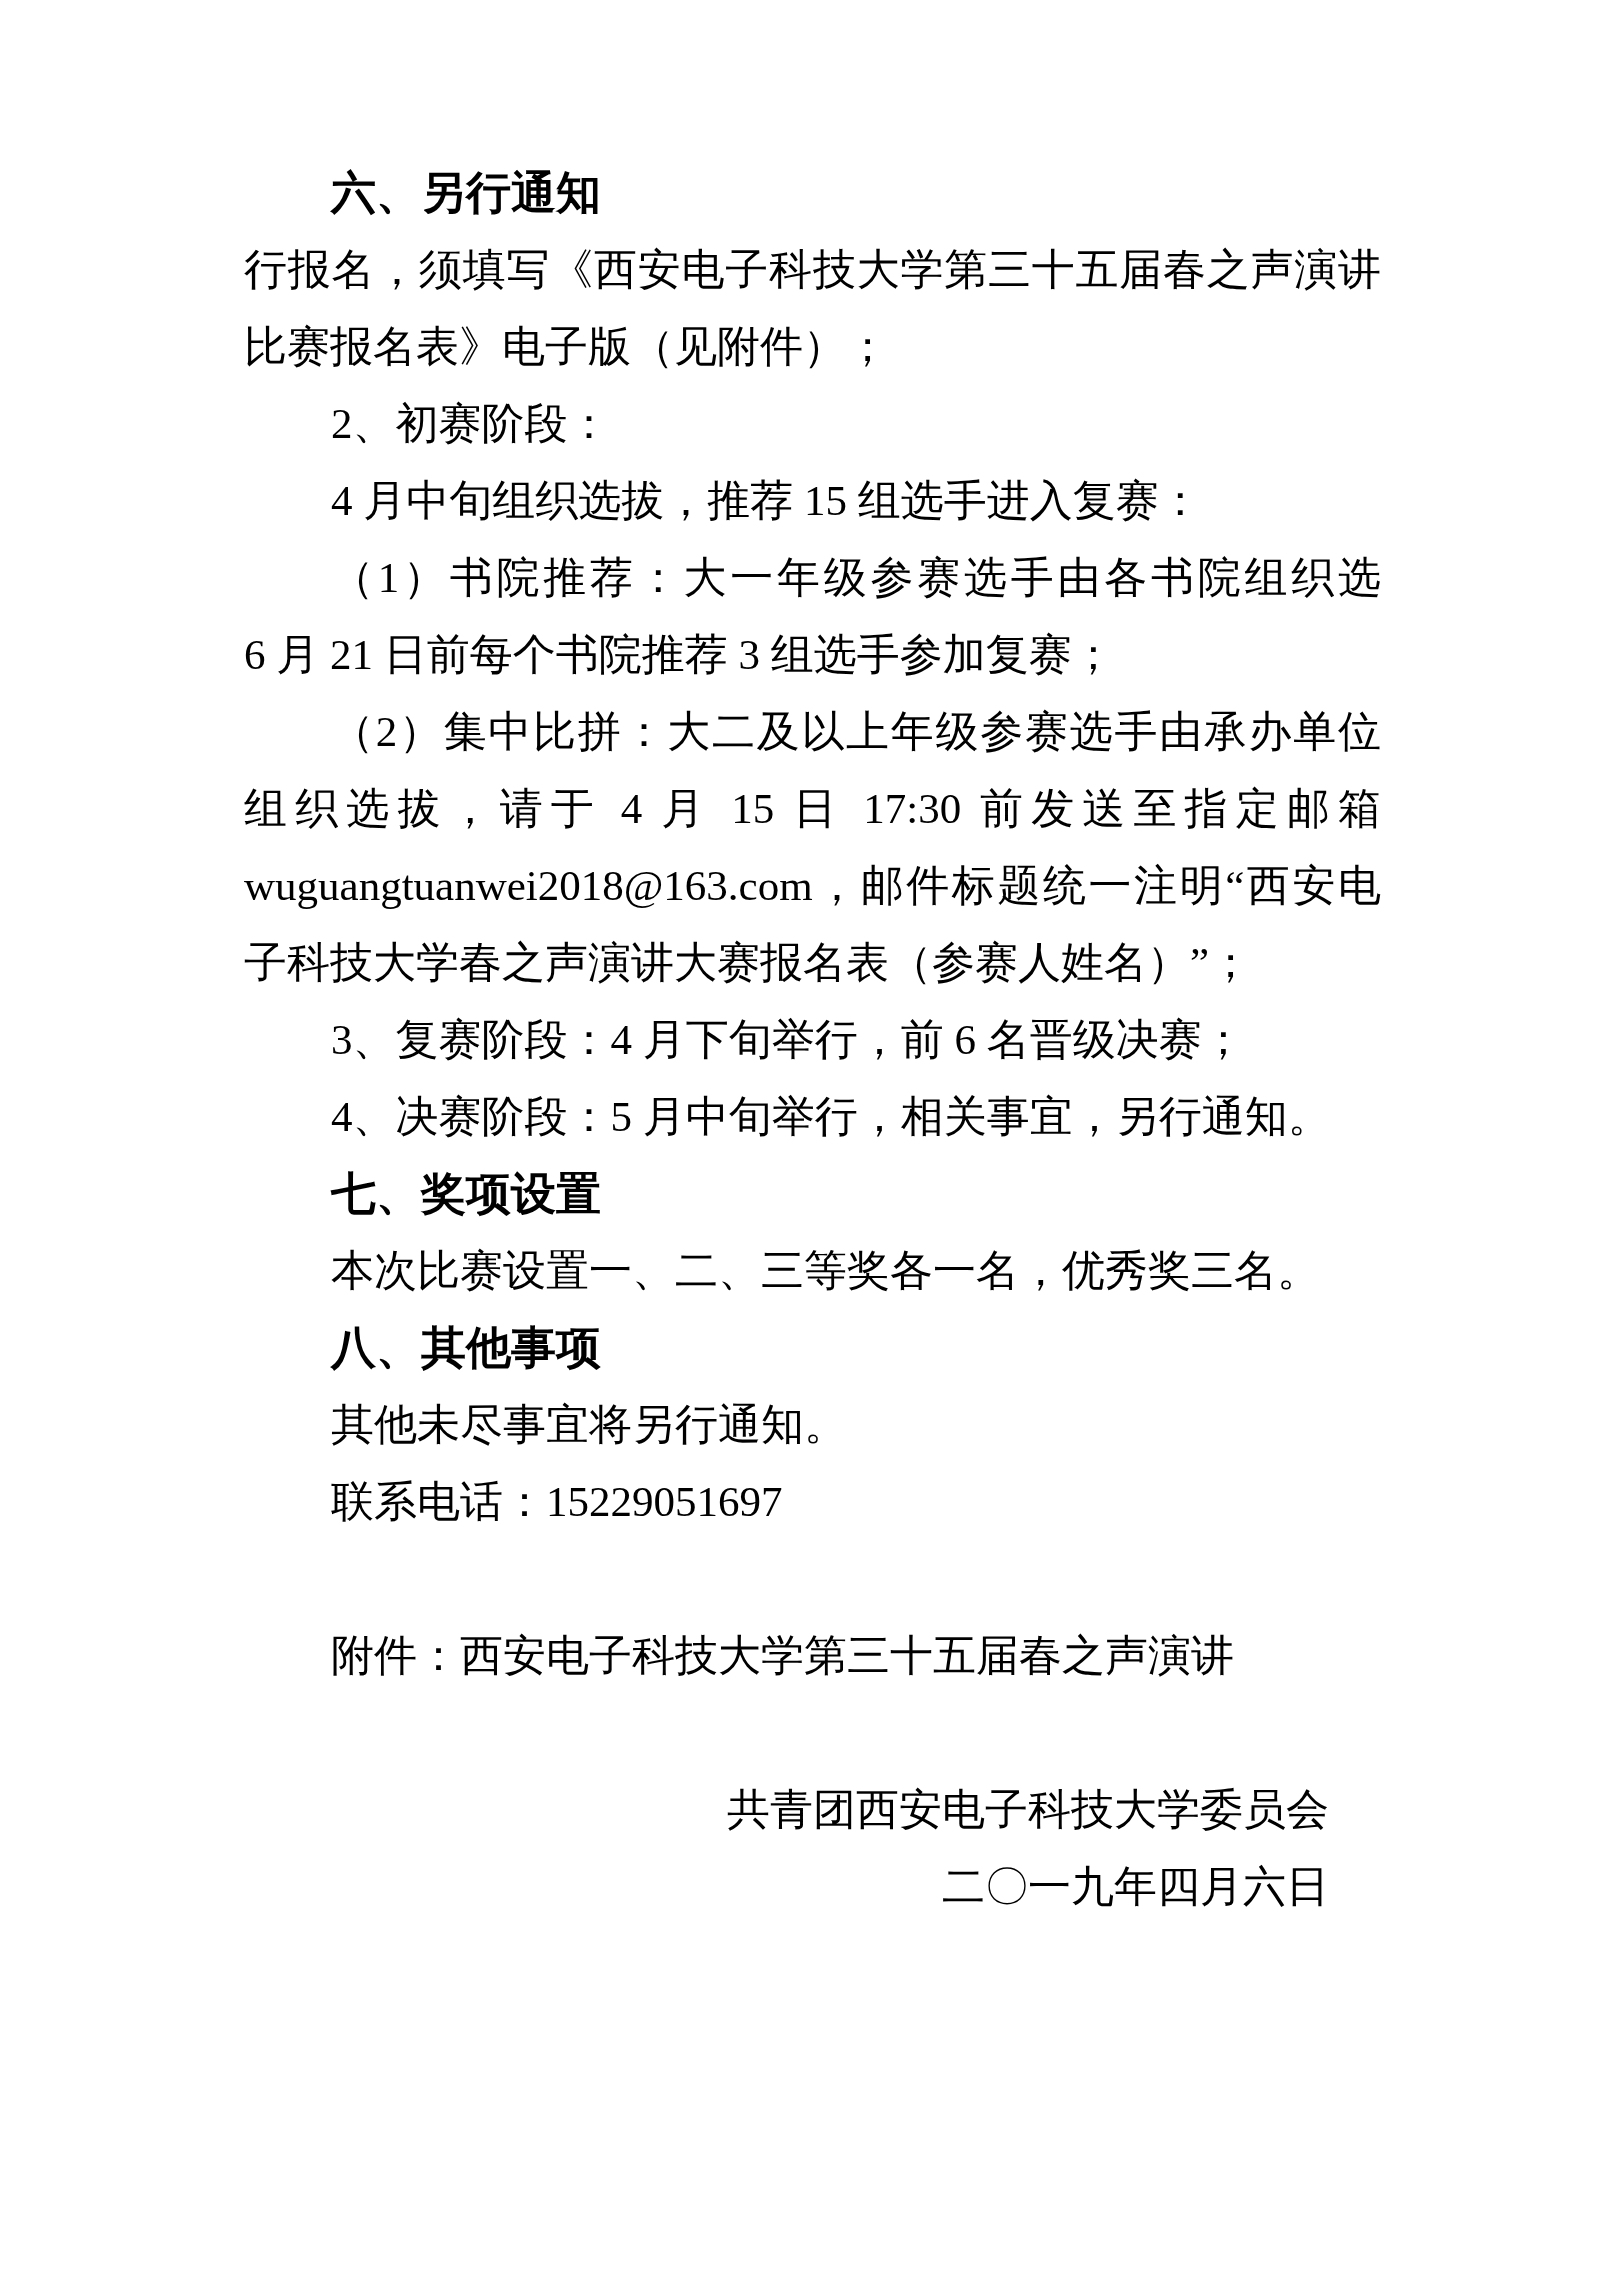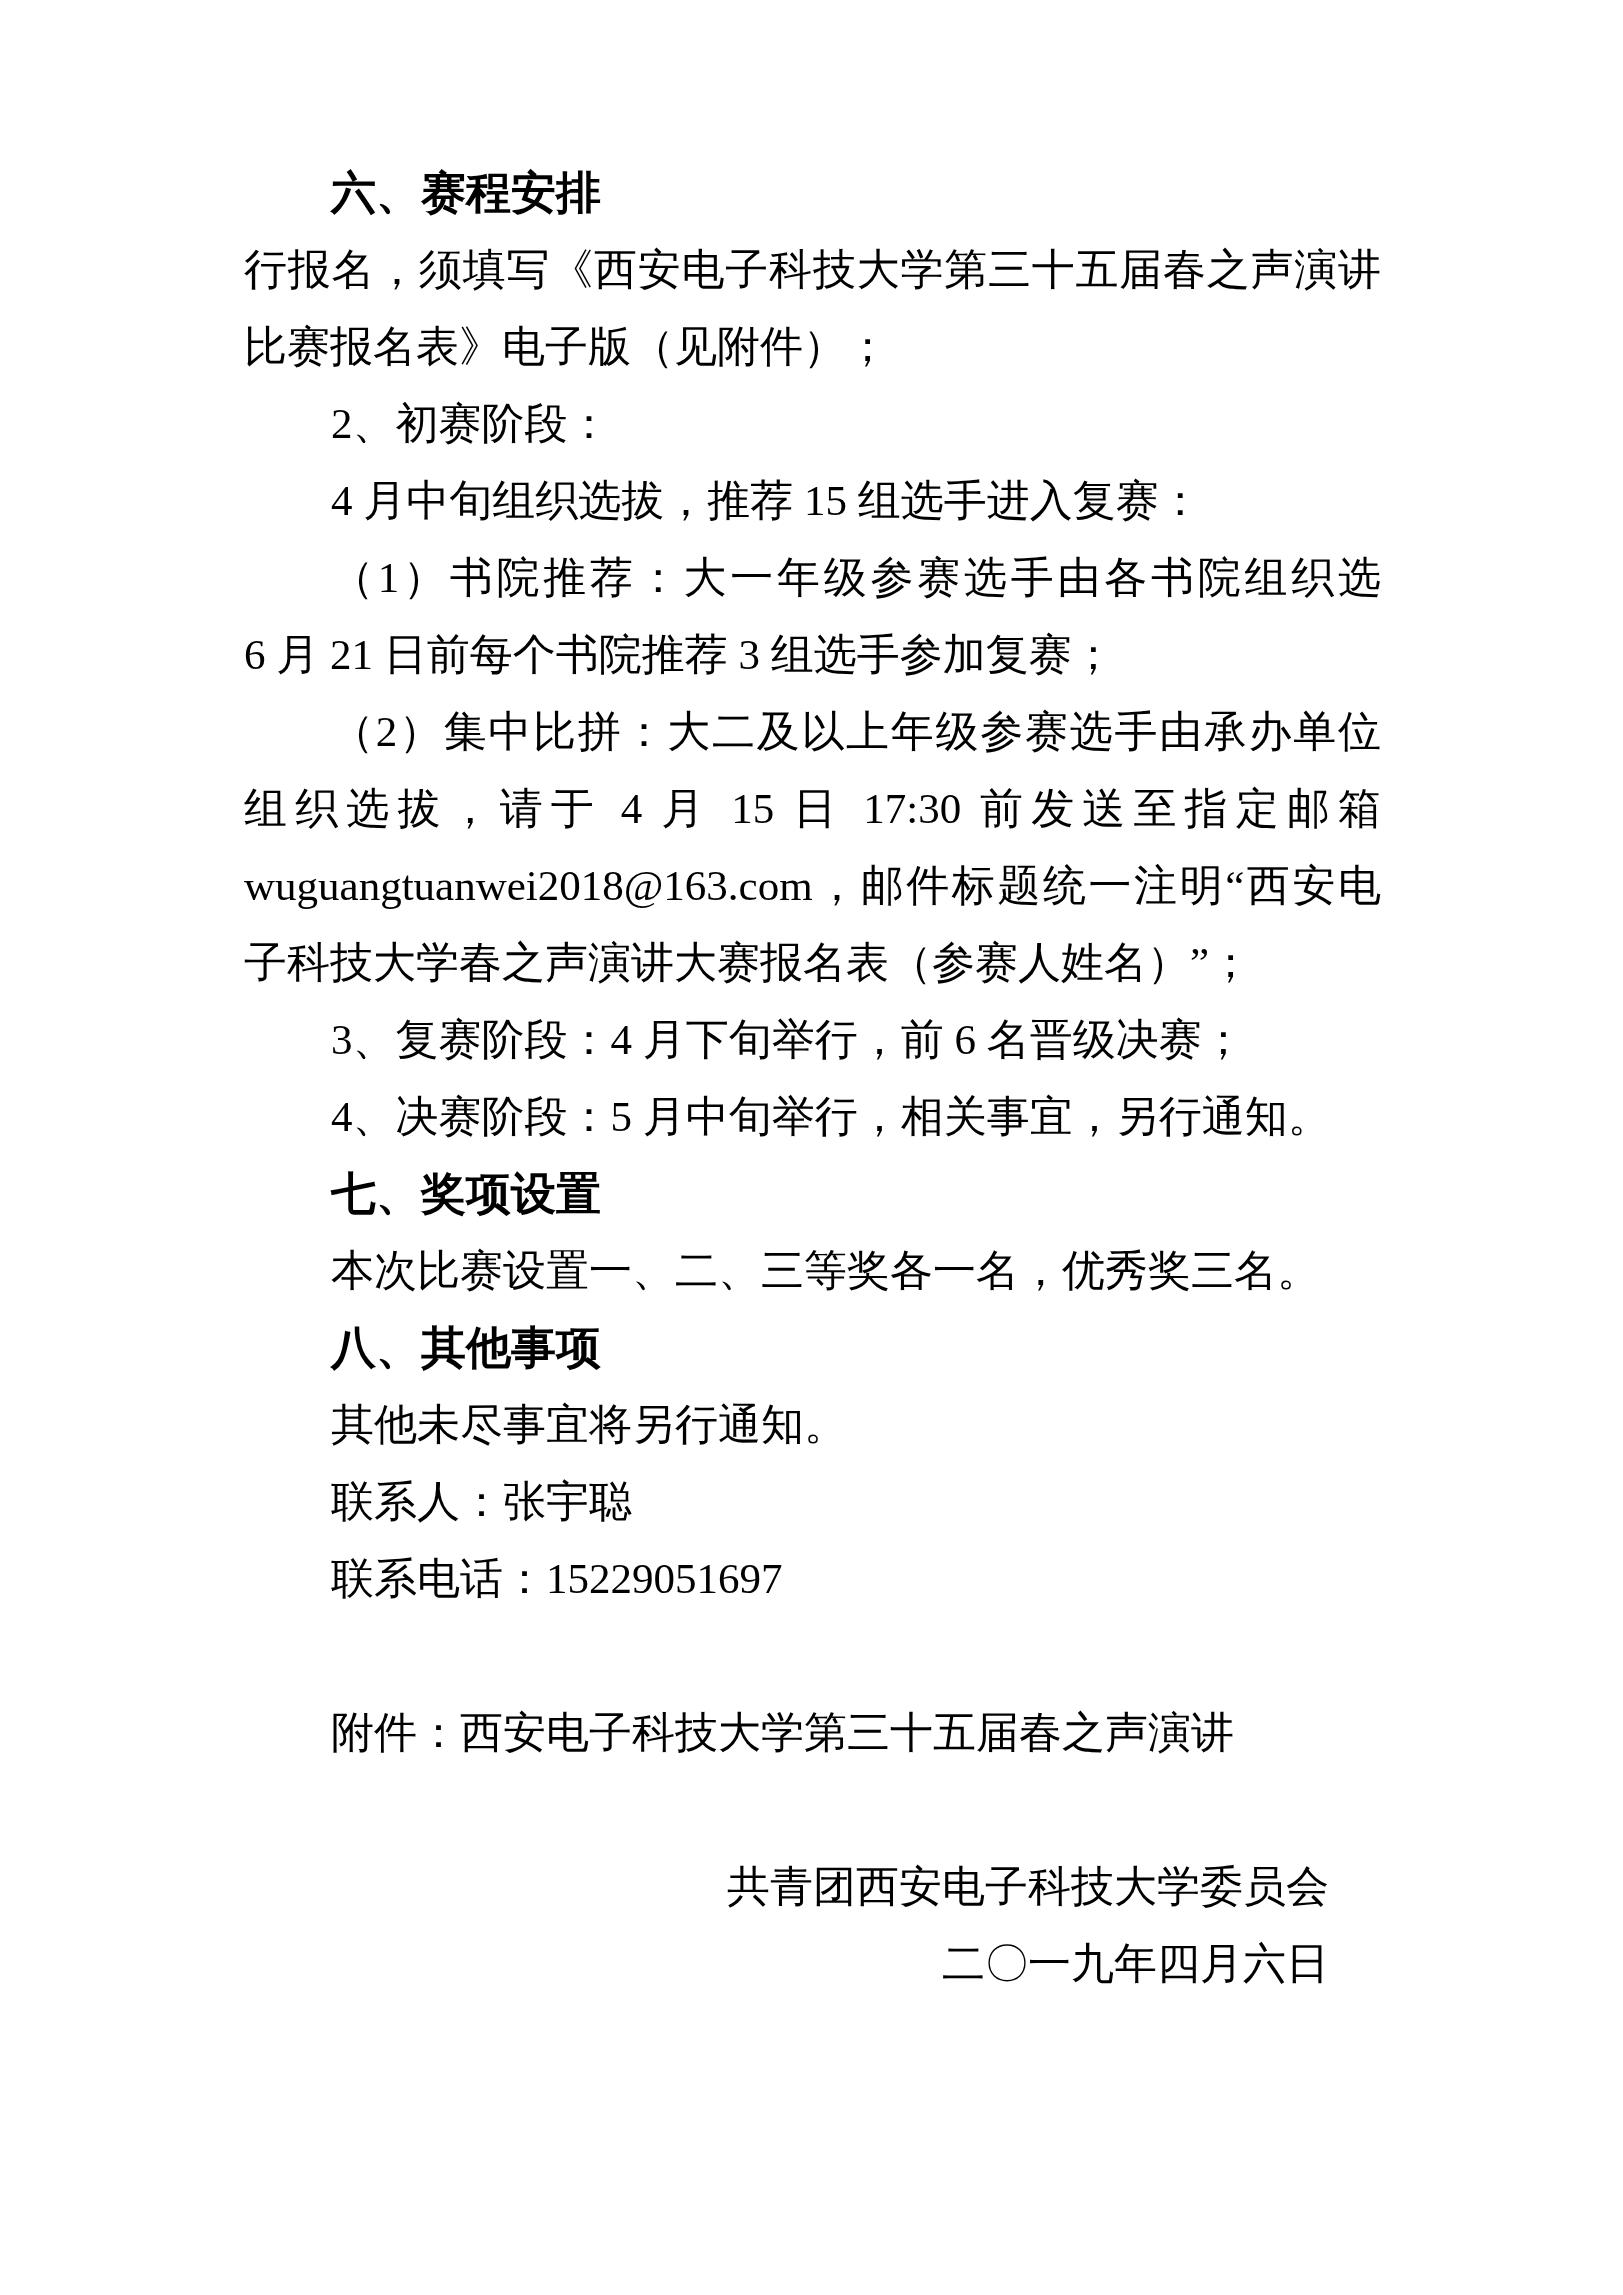--- a/index.html
+++ b/index.html
@@ -49,38 +49,37 @@
   }
   .blank {
     height: 77px;
   }
 </style>
 </head>
 <body>
 
 <div class="page">
   <div class="content">
-    <div class="ln ind head">六、赛程安排</div>
+    <div class="ln ind head">六、另行通知</div>
     <div class="ln just">行报名，须填写《西安电子科技大学第三十五届春之声演讲</div>
     <div class="ln">比赛报名表》电子版（见附件）；</div>
     <div class="ln ind">2、初赛阶段：</div>
     <div class="ln ind">4 月中旬组织选拔，推荐 15 组选手进入复赛：</div>
     <div class="ln ind just">（1）书院推荐：大一年级参赛选手由各书院组织选拔，</div>
     <div class="ln">6 月 21 日前每个书院推荐 3 组选手参加复赛；</div>
     <div class="ln ind just">（2）集中比拼：大二及以上年级参赛选手由承办单位</div>
     <div class="ln just">组织选拔，请于 4 月 15 日 17:30 前发送至指定邮箱</div>
     <div class="ln just">wuguangtuanwei2018@163.com，邮件标题统一注明“西安电</div>
     <div class="ln">子科技大学春之声演讲大赛报名表（参赛人姓名）”；</div>
     <div class="ln ind">3、复赛阶段：4 月下旬举行，前 6 名晋级决赛；</div>
     <div class="ln ind">4、决赛阶段：5 月中旬举行，相关事宜，另行通知。</div>
     <div class="ln ind head">七、奖项设置</div>
     <div class="ln ind">本次比赛设置一、二、三等奖各一名，优秀奖三名。</div>
     <div class="ln ind head">八、其他事项</div>
     <div class="ln ind">其他未尽事宜将另行通知。</div>
-    <div class="ln ind">联系人：张宇聪</div>
     <div class="ln ind">联系电话：15229051697</div>
     <div class="ln blank"></div>
     <div class="ln ind">附件：西安电子科技大学第三十五届春之声演讲</div>
     <div class="ln blank"></div>
     <div class="ln right">共青团西安电子科技大学委员会</div>
     <div class="ln right">二〇一九年四月六日</div>
   </div>
 </div>
 
 

